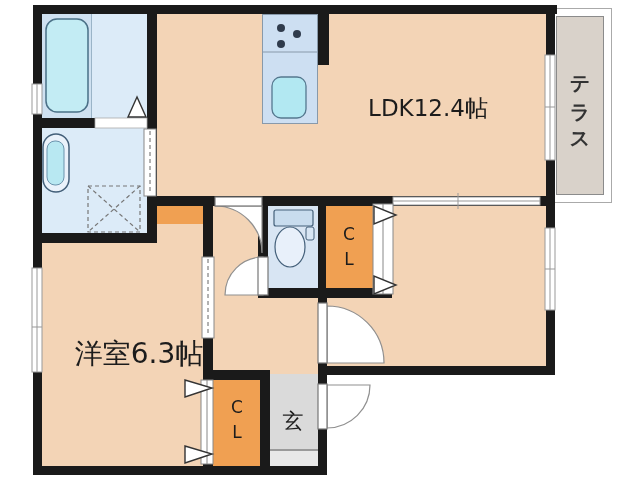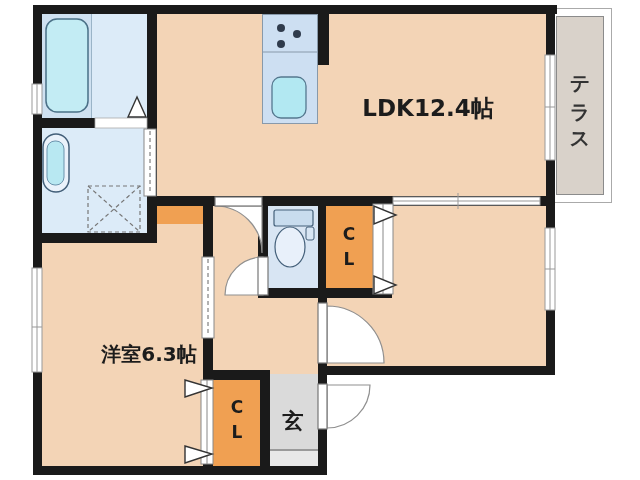--- a/index.html
+++ b/index.html
@@ -1,21 +1,21 @@
 <!DOCTYPE html>
 <html><head>
 <meta charset="utf-8">
 <style>
   html,body{margin:0;padding:0;background:#fff;}
   #plan{position:relative;width:640px;height:480px;background:#fff;overflow:hidden;
         font-family:"DejaVu Sans","Liberation Sans",sans-serif;}
   #plan div{position:absolute;box-sizing:border-box;}
   .peach{background:#f3d4b6;}
   .wall{background:#1a1a1a;}
-  .lbl{z-index:40;color:#1c1c1c;font-weight:bold;transform:translate(-50%,-50%);
+  .lbl{z-index:40;color:#1c1c1c;font-weight:normal;transform:translate(-50%,-50%);
        white-space:pre-line;text-align:center;line-height:1.45;}
   svg.fx{position:absolute;left:0;top:0;z-index:30;}
   .vtext{writing-mode:vertical-rl;text-orientation:upright;}
 </style>
 </head>
 <body>
 
 <div id="plan">
 
   <div class="peach" style="left:42px;top:14px;width:504px;height:189px;"></div>
@@ -145,21 +145,21 @@
     <g fill="#fff" stroke="#333" stroke-width="1.4">
       <polygon points="137,97 128,117 146,117"></polygon>
       <polygon points="374,206 374,224 396,215"></polygon>
       <polygon points="374,276 374,294 396,285"></polygon>
       <polygon points="185,380 185,397 212,388"></polygon>
       <polygon points="185,446 185,463 212,454"></polygon>
     </g>
   </svg>
 
   <div class="lbl" style="left:428px;top:109px;font-size:23px;">LDK12.4帖</div>
-  <div class="lbl" style="left:149px;top:354px;font-size:20px;">洋室6.3帖</div>
+  <div class="lbl" style="left:139px;top:354px;font-size:28px;">洋室6.3帖</div>
   <div class="lbl vtext" style="left:580px;top:104px;font-size:20px;font-weight:bold;color:#333;letter-spacing:5px;">テラス</div>
   <div class="lbl" style="left:293px;top:421px;font-size:21px;">玄</div>
   <div class="lbl" style="left:349px;top:247px;font-size:17px;">C
 L</div>
   <div class="lbl" style="left:237px;top:420px;font-size:17px;">C
 L</div>
 
 </div>
 
 </body></html>

